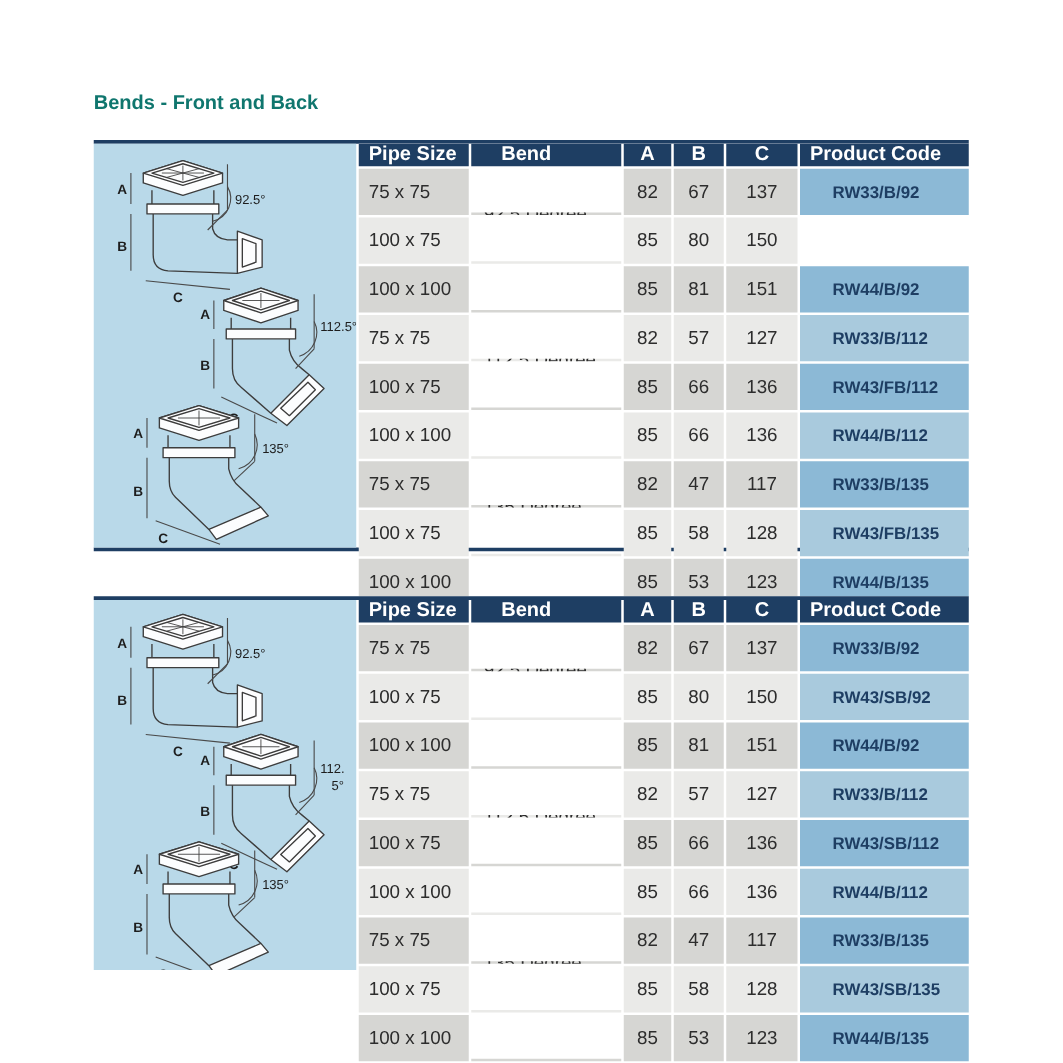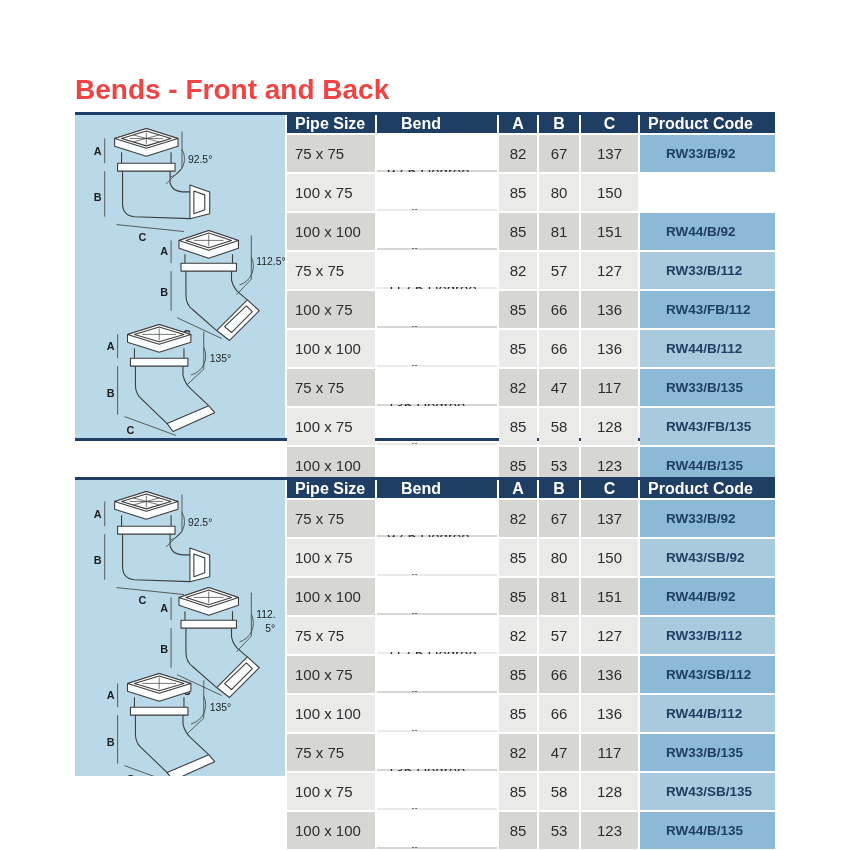--- a/index.html
+++ b/index.html
@@ -1,21 +1,21 @@
 <!DOCTYPE html>
 <html><head>
 <meta charset="utf-8">
 <style>
   * { margin:0; padding:0; box-sizing:border-box; }
   body { width:850px; height:850px; background:#ffffff;
          font-family:"Liberation Sans","DejaVu Sans",sans-serif; }
   .page { position:relative; width:850px; height:850px; background:#ffffff; overflow:hidden; }
 
-  .section-title { position:absolute; left:75px; font-size:28px; font-weight:700;
-                   color:#ef4444; letter-spacing:0; }
+  .section-title { position:absolute; left:75px; font-size:16px; font-weight:700;
+                   color:#0f766e; letter-spacing:0; }
   #title1 { top:74px; }
   #title2 { top:446px; }
 
   .panel { position:absolute; left:75px; width:700px; display:flex;
            border-top:3px solid #1e3e63; background:#ffffff; }
   #panel1 { top:112px; height:329px; border-bottom:3px solid #1e3e63; }
   #panel2 { top:477px; height:299px; }
 
   .diagrams { position:relative; width:210px; background:#b9d9e9; overflow:hidden; flex:none; }
   .diag { position:absolute; left:0; width:210px; }

